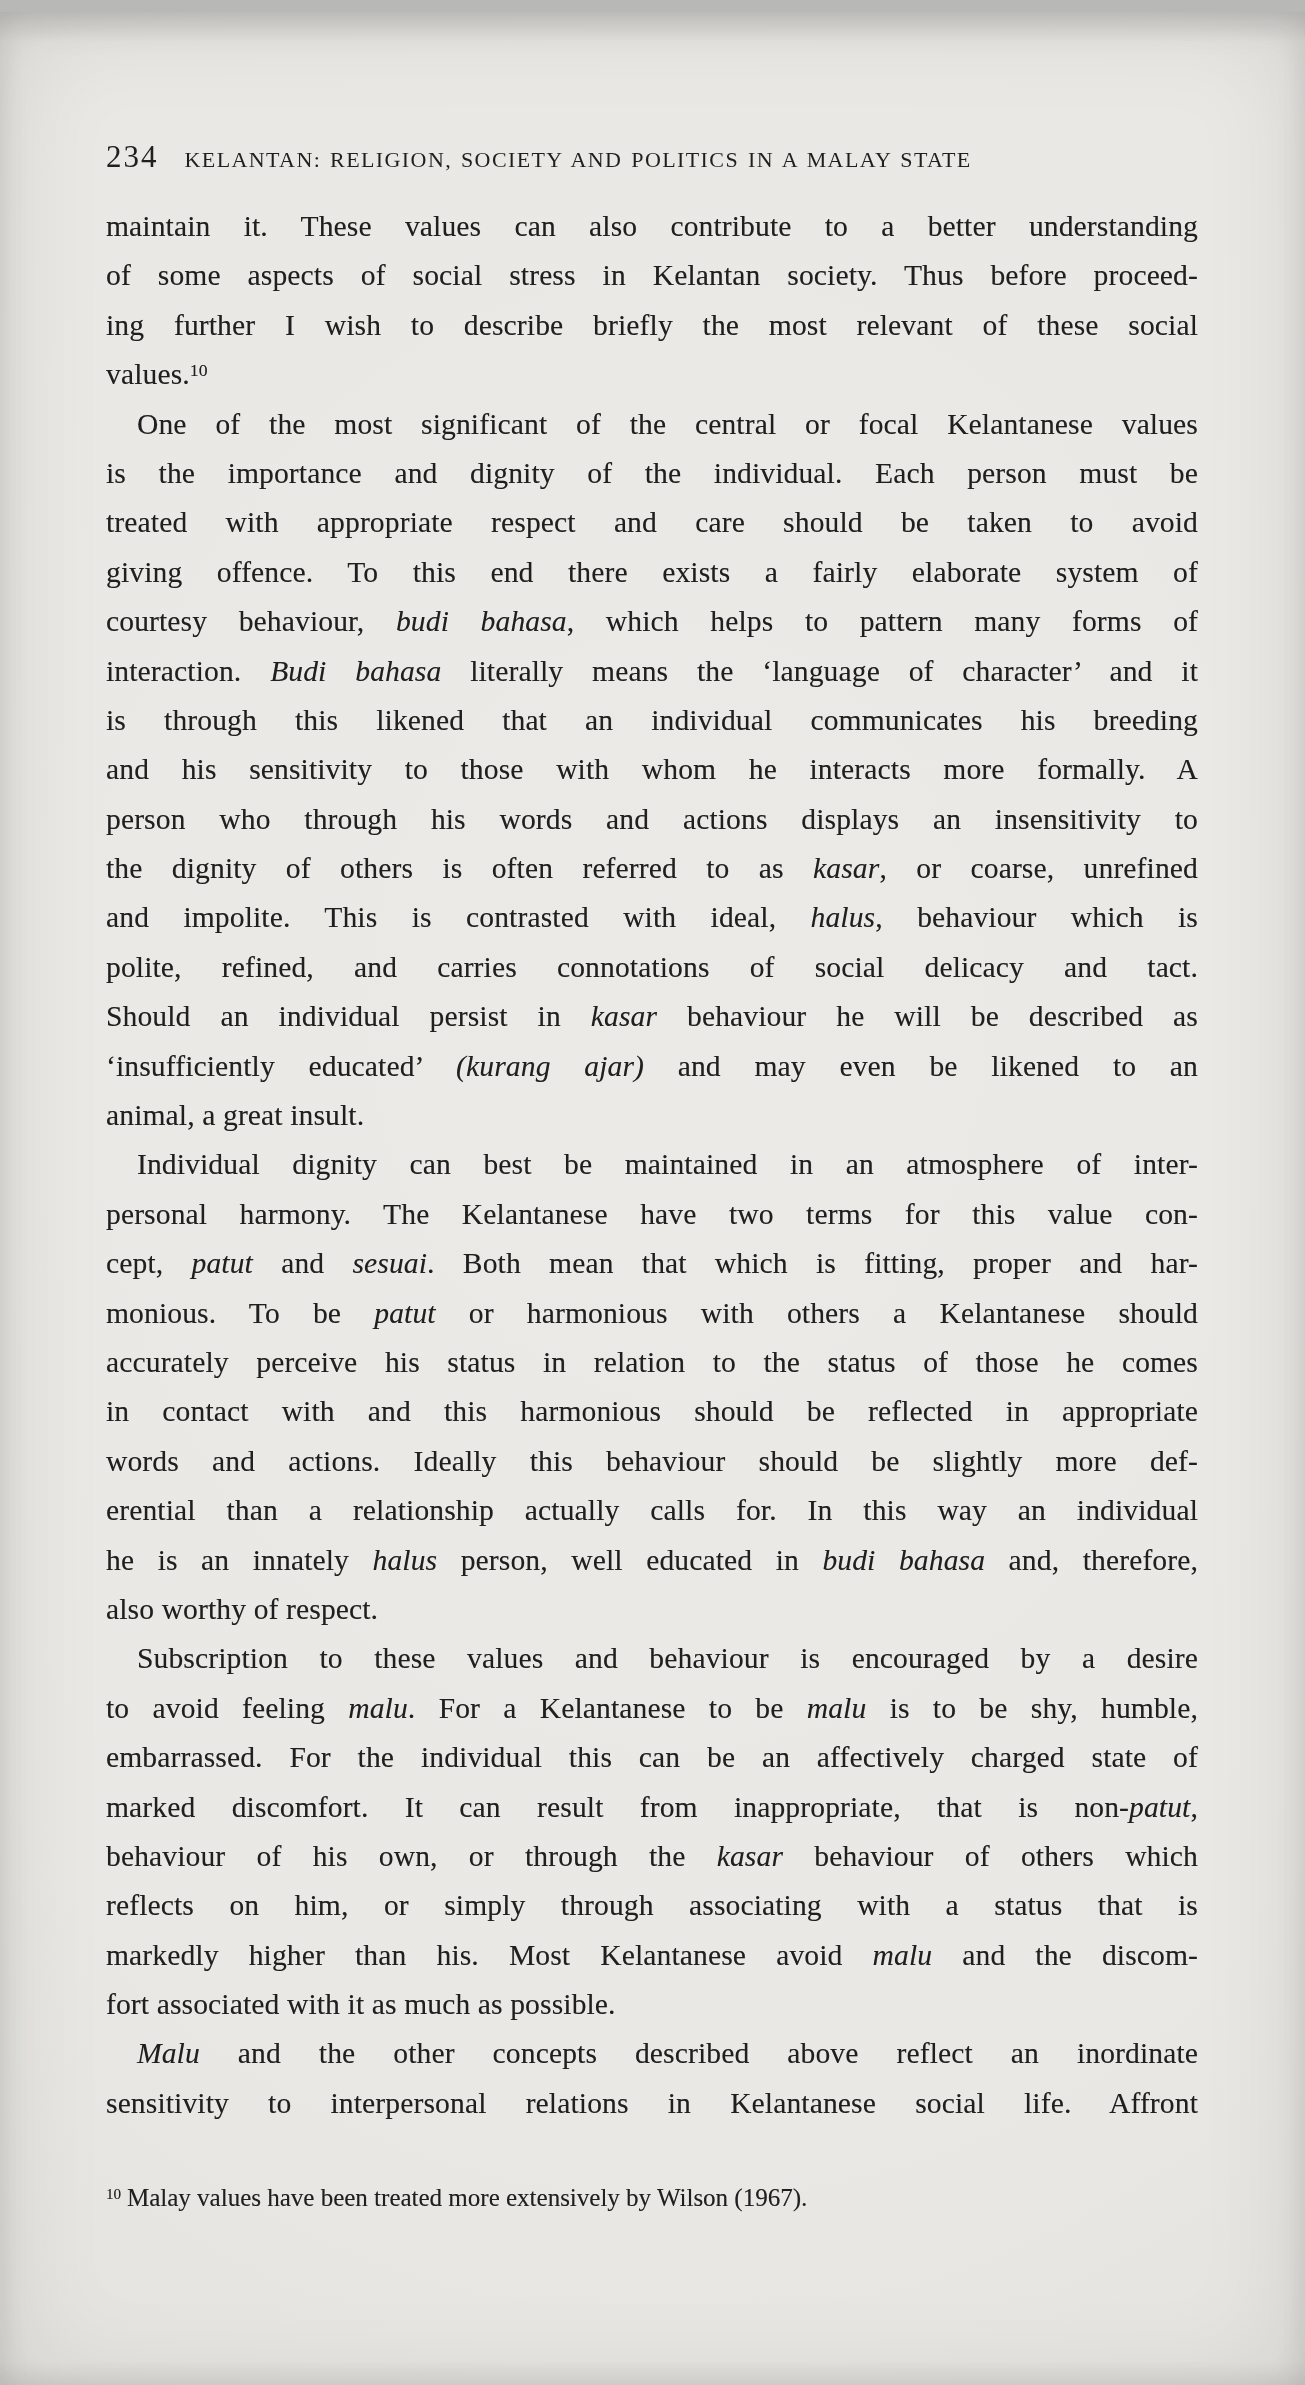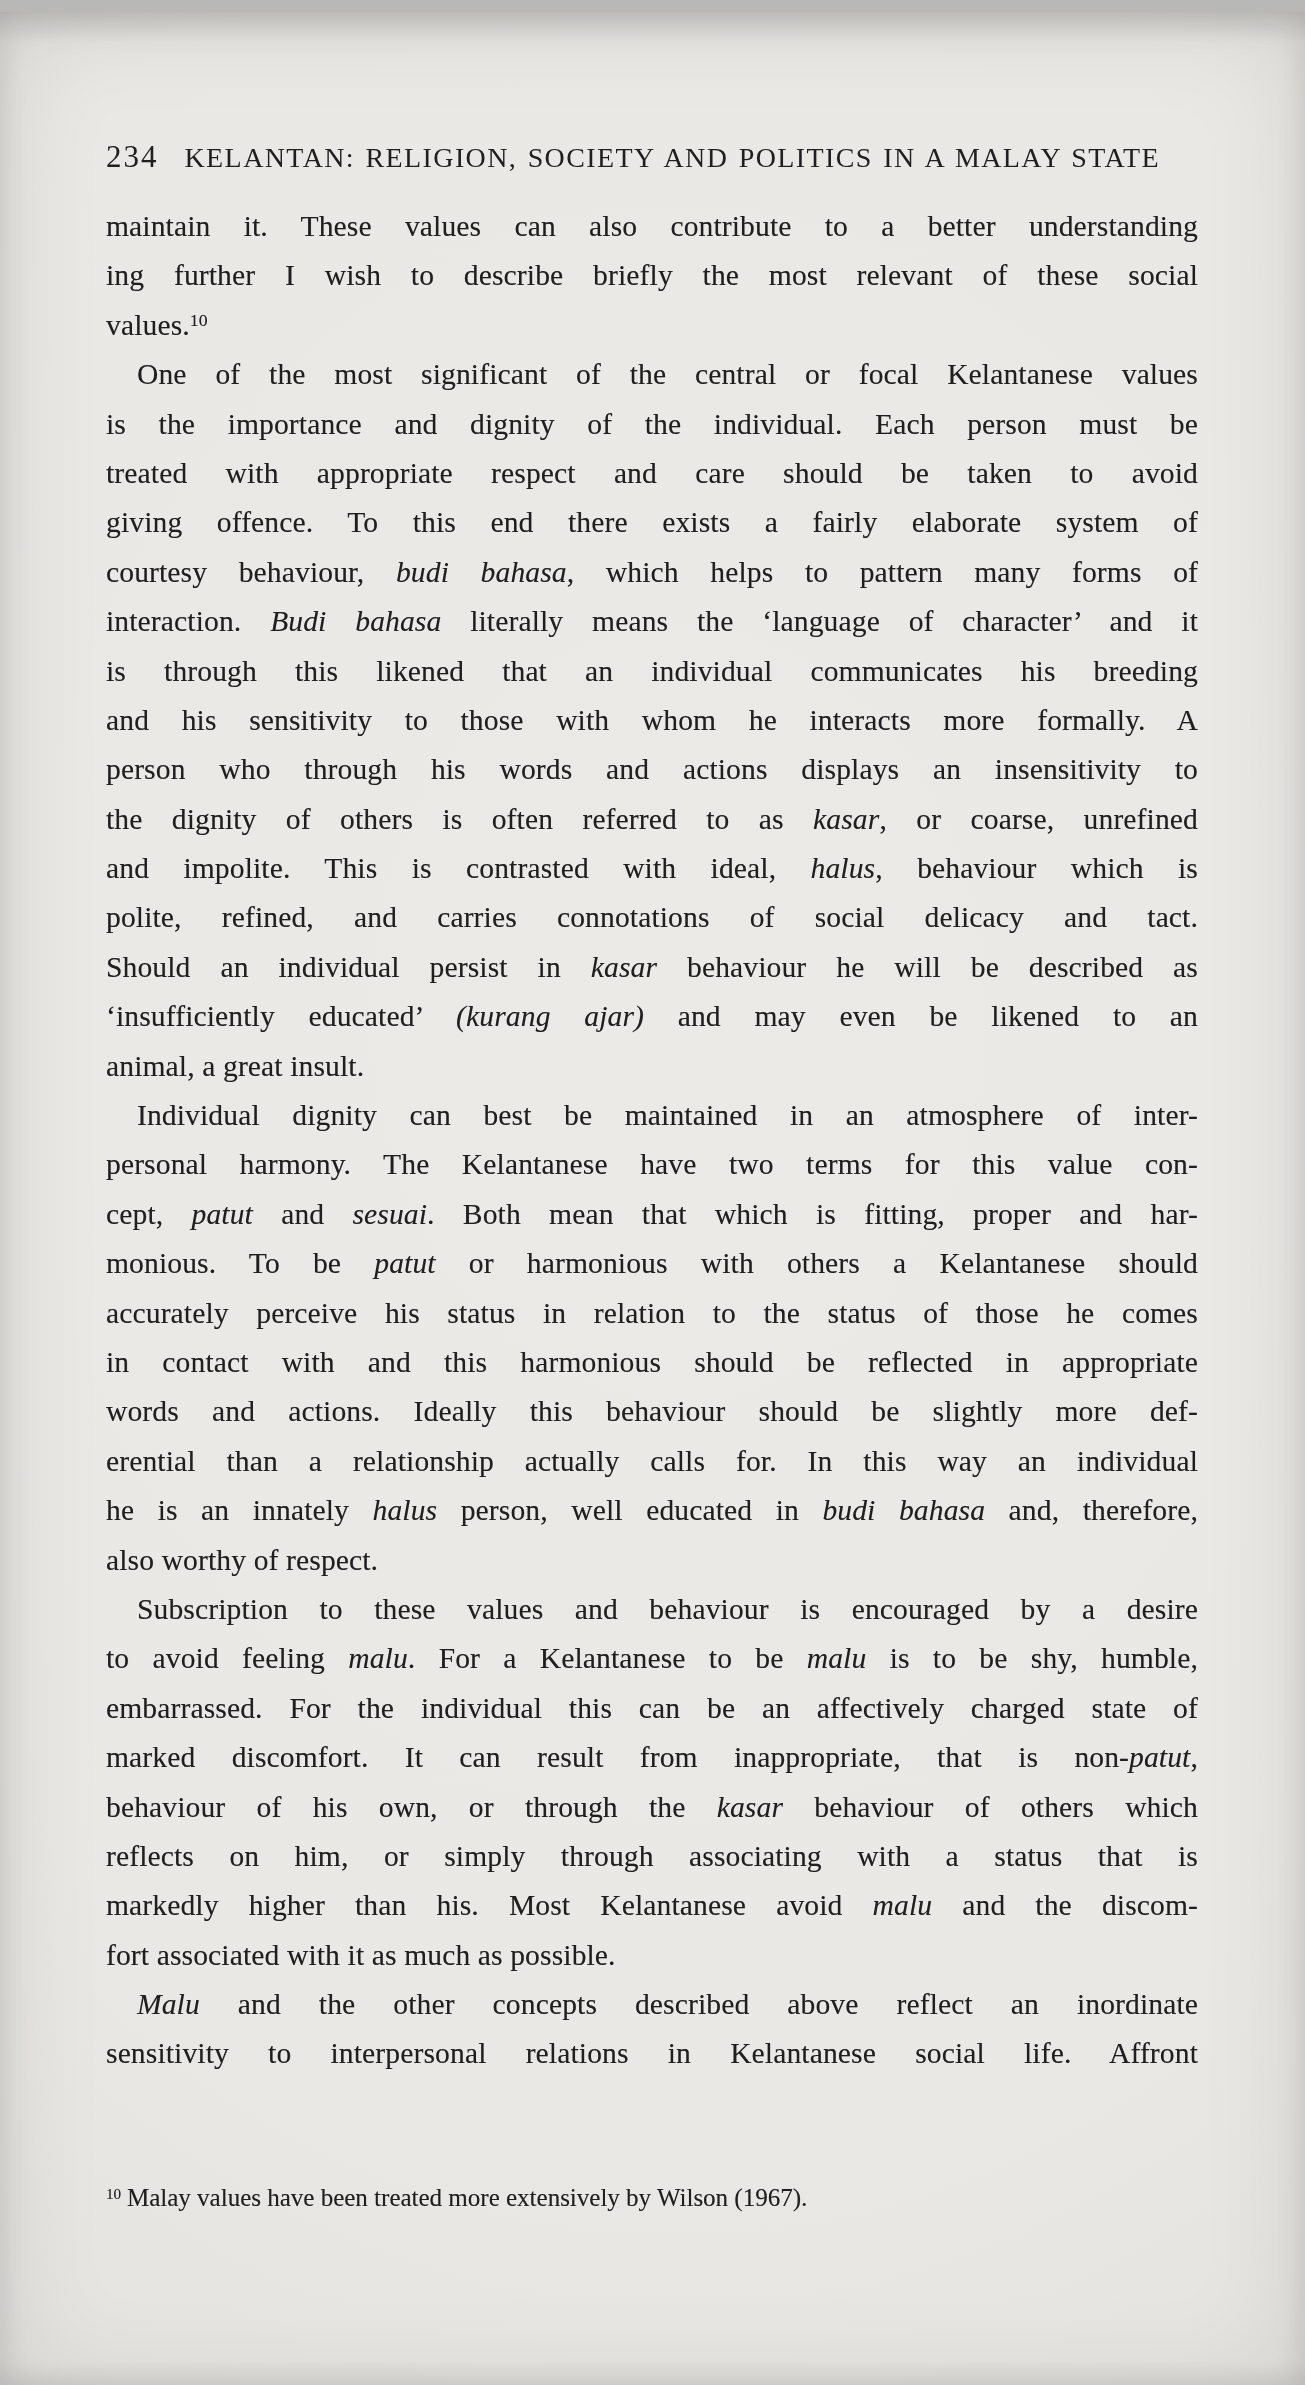--- a/index.html
+++ b/index.html
@@ -48,21 +48,21 @@
     display: flex;
     align-items: baseline;
     white-space: nowrap;
   }
   .pagenum {
     font-size: 31px;
     letter-spacing: 2px;
     margin-right: 26px;
   }
   .head-title {
-    font-size: 28px;
+    font-size: 22px;
     letter-spacing: 1.4px;
     word-spacing: 2px;
   }
 
   .textblock {
     position: absolute;
     left: 106px;
     top: 190px;
     width: 1092px;
     font-size: 29.5px;
@@ -108,20 +108,21 @@
 <div class="scan">
 
   <div class="running-head">
     <span class="pagenum">234</span>
     <span class="head-title">KELANTAN: RELIGION, SOCIETY AND POLITICS IN A MALAY STATE</span>
   </div>
 
   <div class="textblock" id="textblock">
       <div class="para">
         <div class="line">maintain it. These values can also contribute to a better understanding</div>
+        <div class="line">of some aspects of social stress in Kelantan society. Thus before proceed-</div>
         <div class="line">ing further I wish to describe briefly the most relevant of these social</div>
         <div class="line endline">values.<sup>10</sup></div>
       </div>
       <div class="para">
         <div class="line indent">One of the most significant of the central or focal Kelantanese values</div>
         <div class="line">is the importance and dignity of the individual. Each person must be</div>
         <div class="line">treated with appropriate respect and care should be taken to avoid</div>
         <div class="line">giving offence. To this end there exists a fairly elaborate system of</div>
         <div class="line">courtesy behaviour, <i>budi bahasa</i>, which helps to pattern many forms of</div>
         <div class="line">interaction. <i>Budi bahasa</i> literally means the ‘language of character’ and it</div>

